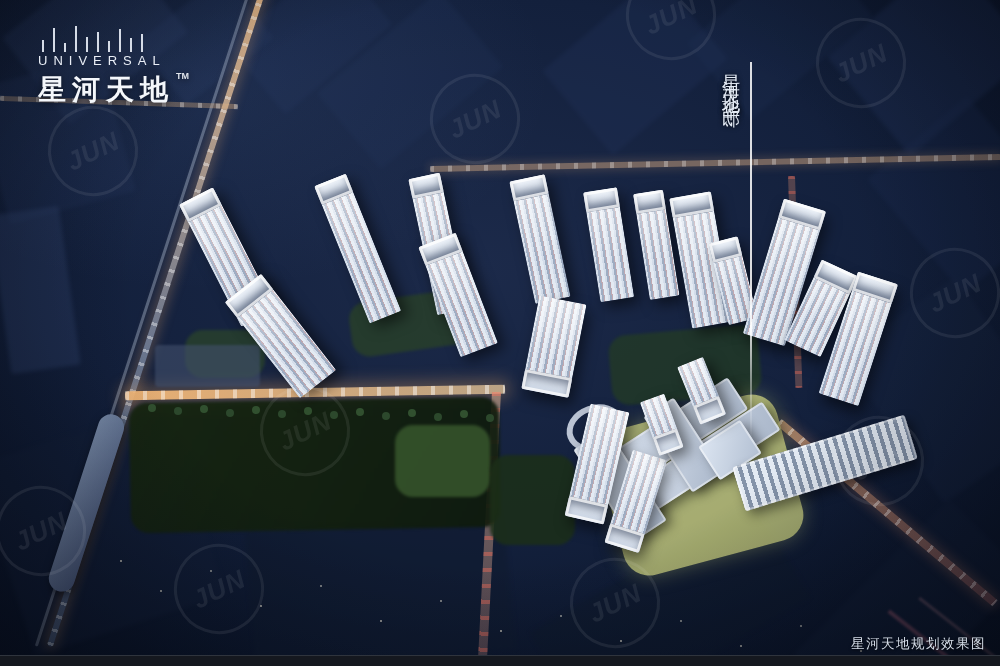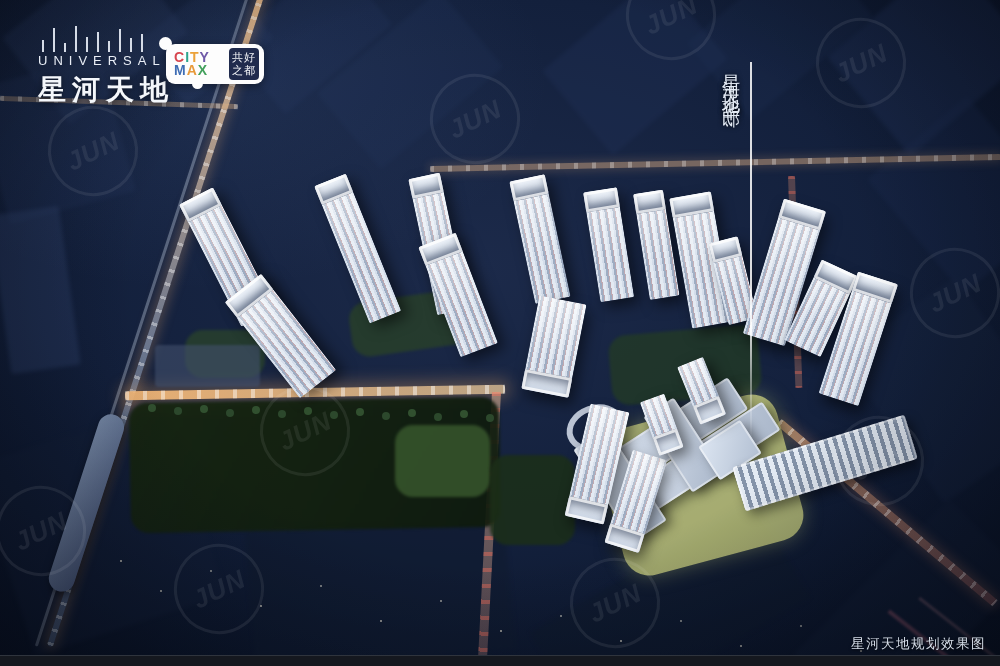--- a/index.html
+++ b/index.html
@@ -192,29 +192,19 @@
         <i style="height:20px"></i>
         <i style="height:11px"></i>
         <i style="height:23px"></i>
       <i style="height:14px"></i>
         <i style="height:18px"></i>
     </div>
     <div class="uword">UNIVERSAL</div>
     <div class="brand"><span>星河天地</span><span class="tm">TM</span></div>
   </div>
 
-  <div class="badge">
-    <div>
-      <div class="citymax"><span style="color: rgb(215, 70, 79);">C</span><span style="color: rgb(47, 165, 142);">I</span><span style="color: rgb(235, 162, 58);">T</span><span style="color: rgb(111, 90, 168);">Y</span></div>
-      <div class="citymax"><span style="color: rgb(63, 109, 180);">M</span><span style="color: rgb(232, 155, 60);">A</span><span style="color: rgb(67, 160, 92);">X</span></div>
-    </div>
-    <div class="tagbox">
-      <span>共好</span>
-      <span>之都</span>
-    </div>
-  </div>
 
   <div class="vlabel">星河天地华邸</div>
   <div class="leader"></div>
 
   <div class="caption">星河天地规划效果图</div>
   <div class="bottombar"></div>
 </div>
 
 </body></html>

